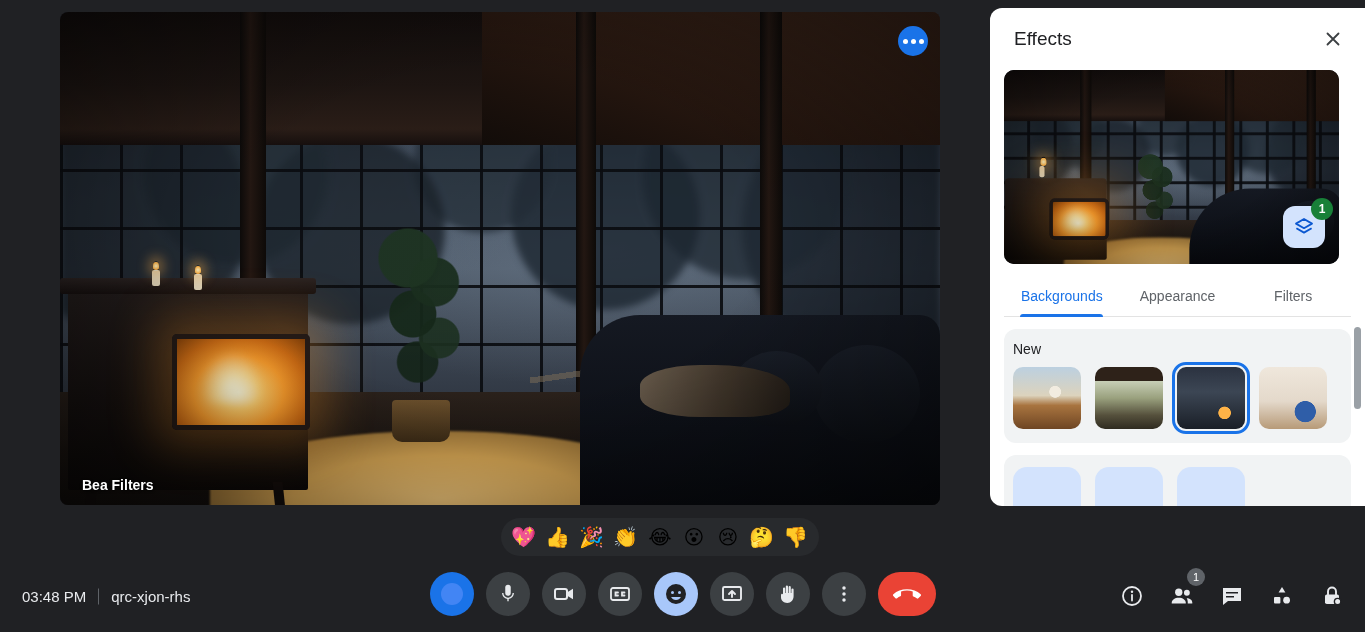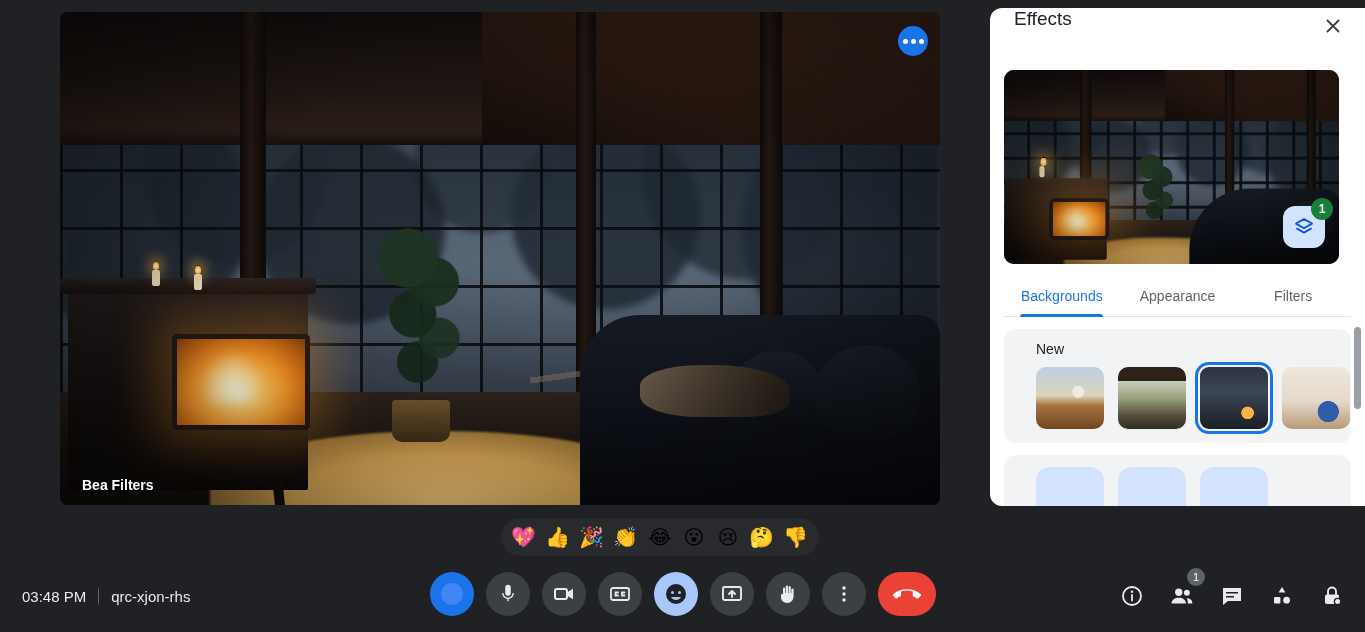--- a/index.html
+++ b/index.html
@@ -232,21 +232,21 @@
   }
 
   
   .panel {
     position: absolute; right: 0; top: 8px;
     width: 375px; height: 498px;
     background: #fff; border-radius: 12px 0 0 12px;
     overflow: hidden; display: flex; flex-direction: column;
   }
   .panel-head {
-    height: 62px; display: flex; 
+    height: 62px; display: flex; align-items: center;
     padding: 0 14px 0 24px; flex: none;
   }
   .panel-title { font-size: 19px; color: #202124; flex: 1; }
   .panel-close {
     width: 36px; height: 36px; border-radius: 50%; cursor: pointer;
     display: flex; align-items: center; justify-content: center; color: #3c4043;
   }
   .preview {
     position: relative; flex: none;
     margin: 0 26px 0 14px; height: 194px; border-radius: 10px;
@@ -276,21 +276,21 @@
   }
   .tab.selected { color: #1a73e8; font-weight: 500; }
   .tab.selected:after {
     content: ""; position: absolute; left: 14%; right: 14%; bottom: -1px;
     height: 3px; border-radius: 3px 3px 0 0; background: #1a73e8;
   }
   .panel-scroll {
     flex: 1; overflow: hidden; padding: 12px 14px 0 14px; position: relative;
   }
   .bg-group {
-    background: #f1f3f4; border-radius: 12px; padding: 12px 32px 14px;
+    background: #f1f3f4; border-radius: 12px; padding: 12px 9px 14px;
     margin-bottom: 12px;
   }
   .group-title { font-size: 14px; color: #202124; margin-bottom: 10px; }
   .thumbs { display: flex; gap: 14px; }
   .thumb {
     width: 68px; height: 62px; border-radius: 10px;
     overflow: hidden; cursor: pointer; position: relative; flex: none;
   }
   .thumb.selected {
     outline: 3px solid #1a73e8; outline-offset: 2px; border-radius: 9px;

